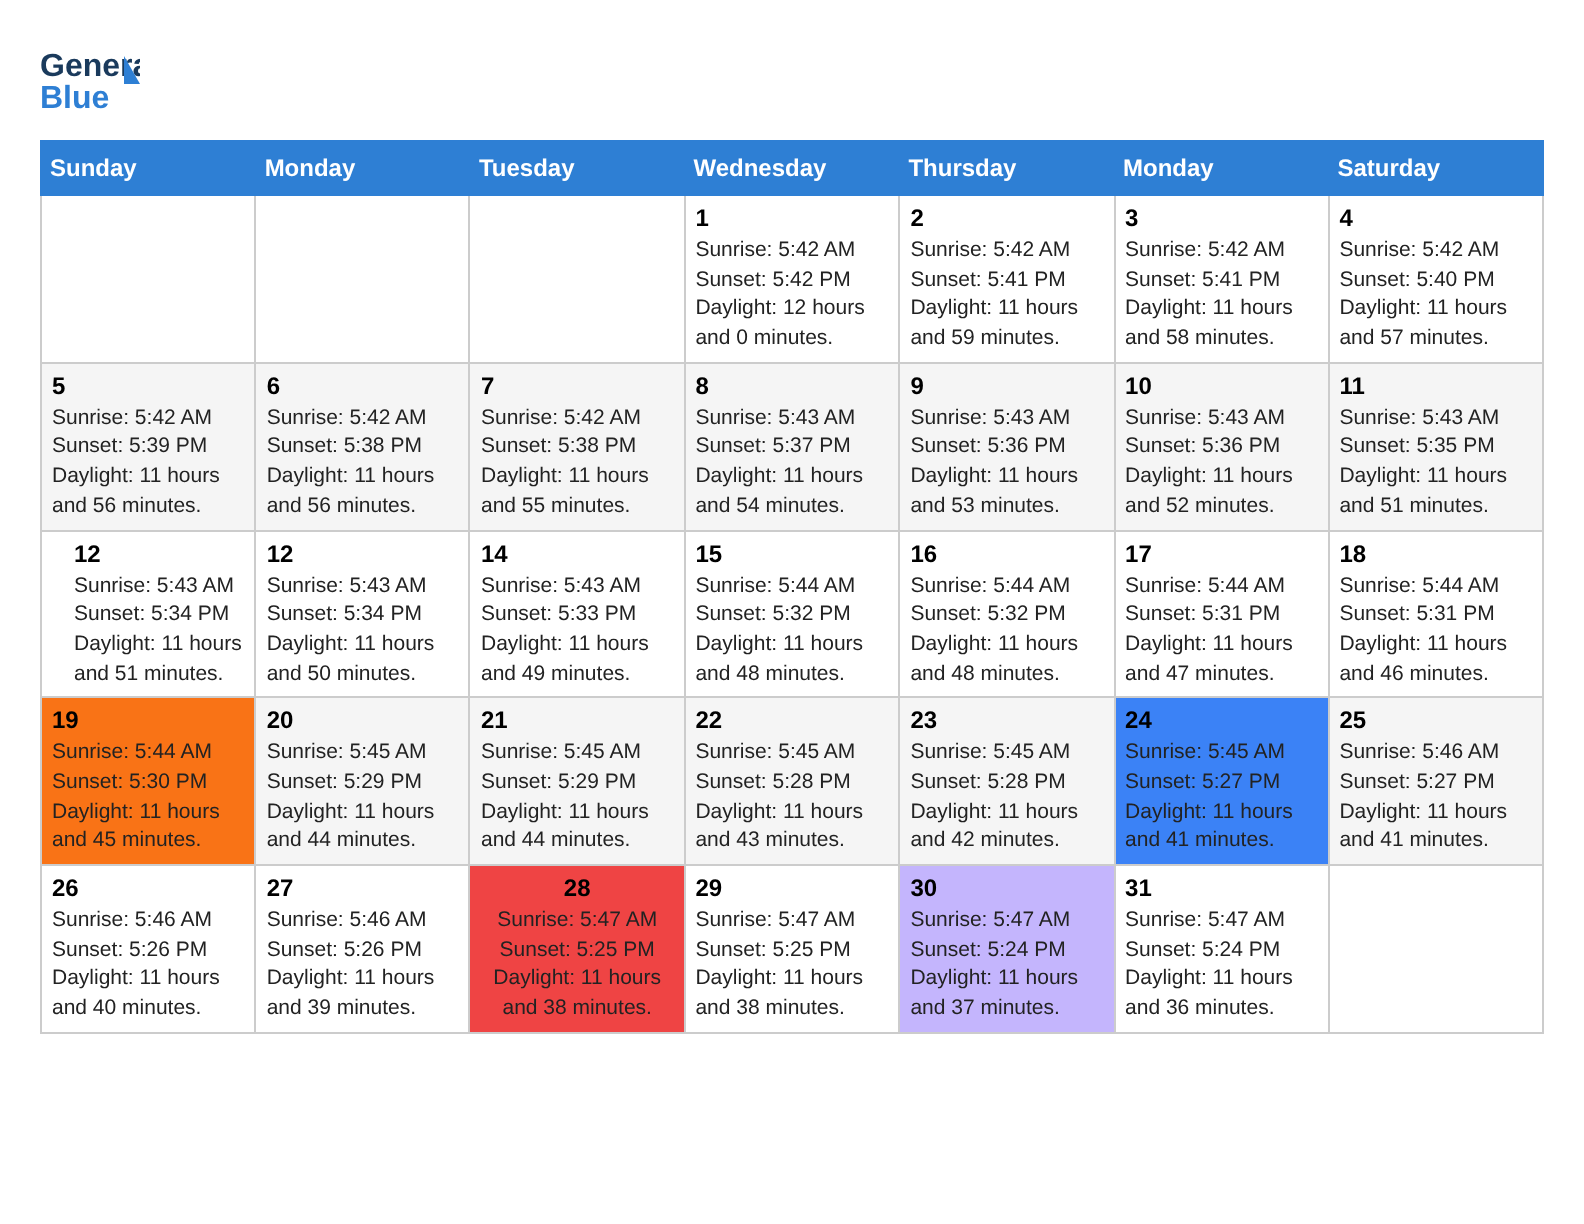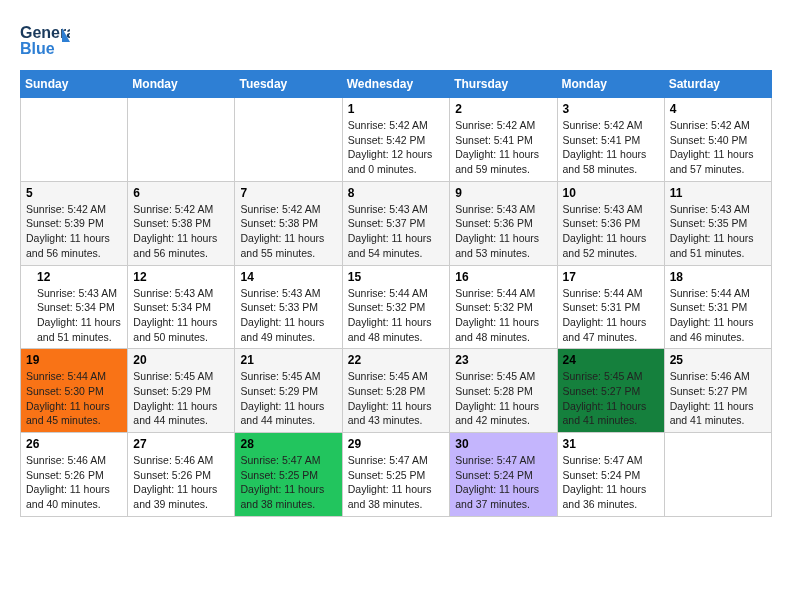--- a/index.html
+++ b/index.html
@@ -275,21 +275,21 @@
 Daylight: 11 hours
 and 43 minutes.</div>
         </td>
         <td style="background: rgb(245, 245, 245);">
           <span class="day-num">23</span>
           <div class="day-info" style="white-space: pre-line;">Sunrise: 5:45 AM
 Sunset: 5:28 PM
 Daylight: 11 hours
 and 42 minutes.</div>
         </td>
-        <td style="background: #15803d;">
+        <td style="background: #3b82f6;">
           <span class="day-num">24</span>
           <div class="day-info" style="white-space: pre-line;">Sunrise: 5:45 AM
 Sunset: 5:27 PM
 Daylight: 11 hours
 and 41 minutes.</div>
         </td>
         <td style="background: rgb(245, 245, 245);">
           <span class="day-num">25</span>
           <div class="day-info" style="white-space: pre-line;">Sunrise: 5:46 AM
 Sunset: 5:27 PM
@@ -305,21 +305,21 @@
 Daylight: 11 hours
 and 40 minutes.</div>
         </td>
         <td style="background: rgb(255, 255, 255); margin-top: 34px;">
           <span class="day-num">27</span>
           <div class="day-info" style="white-space: pre-line;">Sunrise: 5:46 AM
 Sunset: 5:26 PM
 Daylight: 11 hours
 and 39 minutes.</div>
         </td>
-        <td style="background: #22c55e;">
+        <td style="background: #ef4444; text-align: center;">
           <span class="day-num">28</span>
           <div class="day-info" style="white-space: pre-line;">Sunrise: 5:47 AM
 Sunset: 5:25 PM
 Daylight: 11 hours
 and 38 minutes.</div>
         </td>
         <td style="background: rgb(255, 255, 255);">
           <span class="day-num">29</span>
           <div class="day-info" style="white-space: pre-line;">Sunrise: 5:47 AM
 Sunset: 5:25 PM

